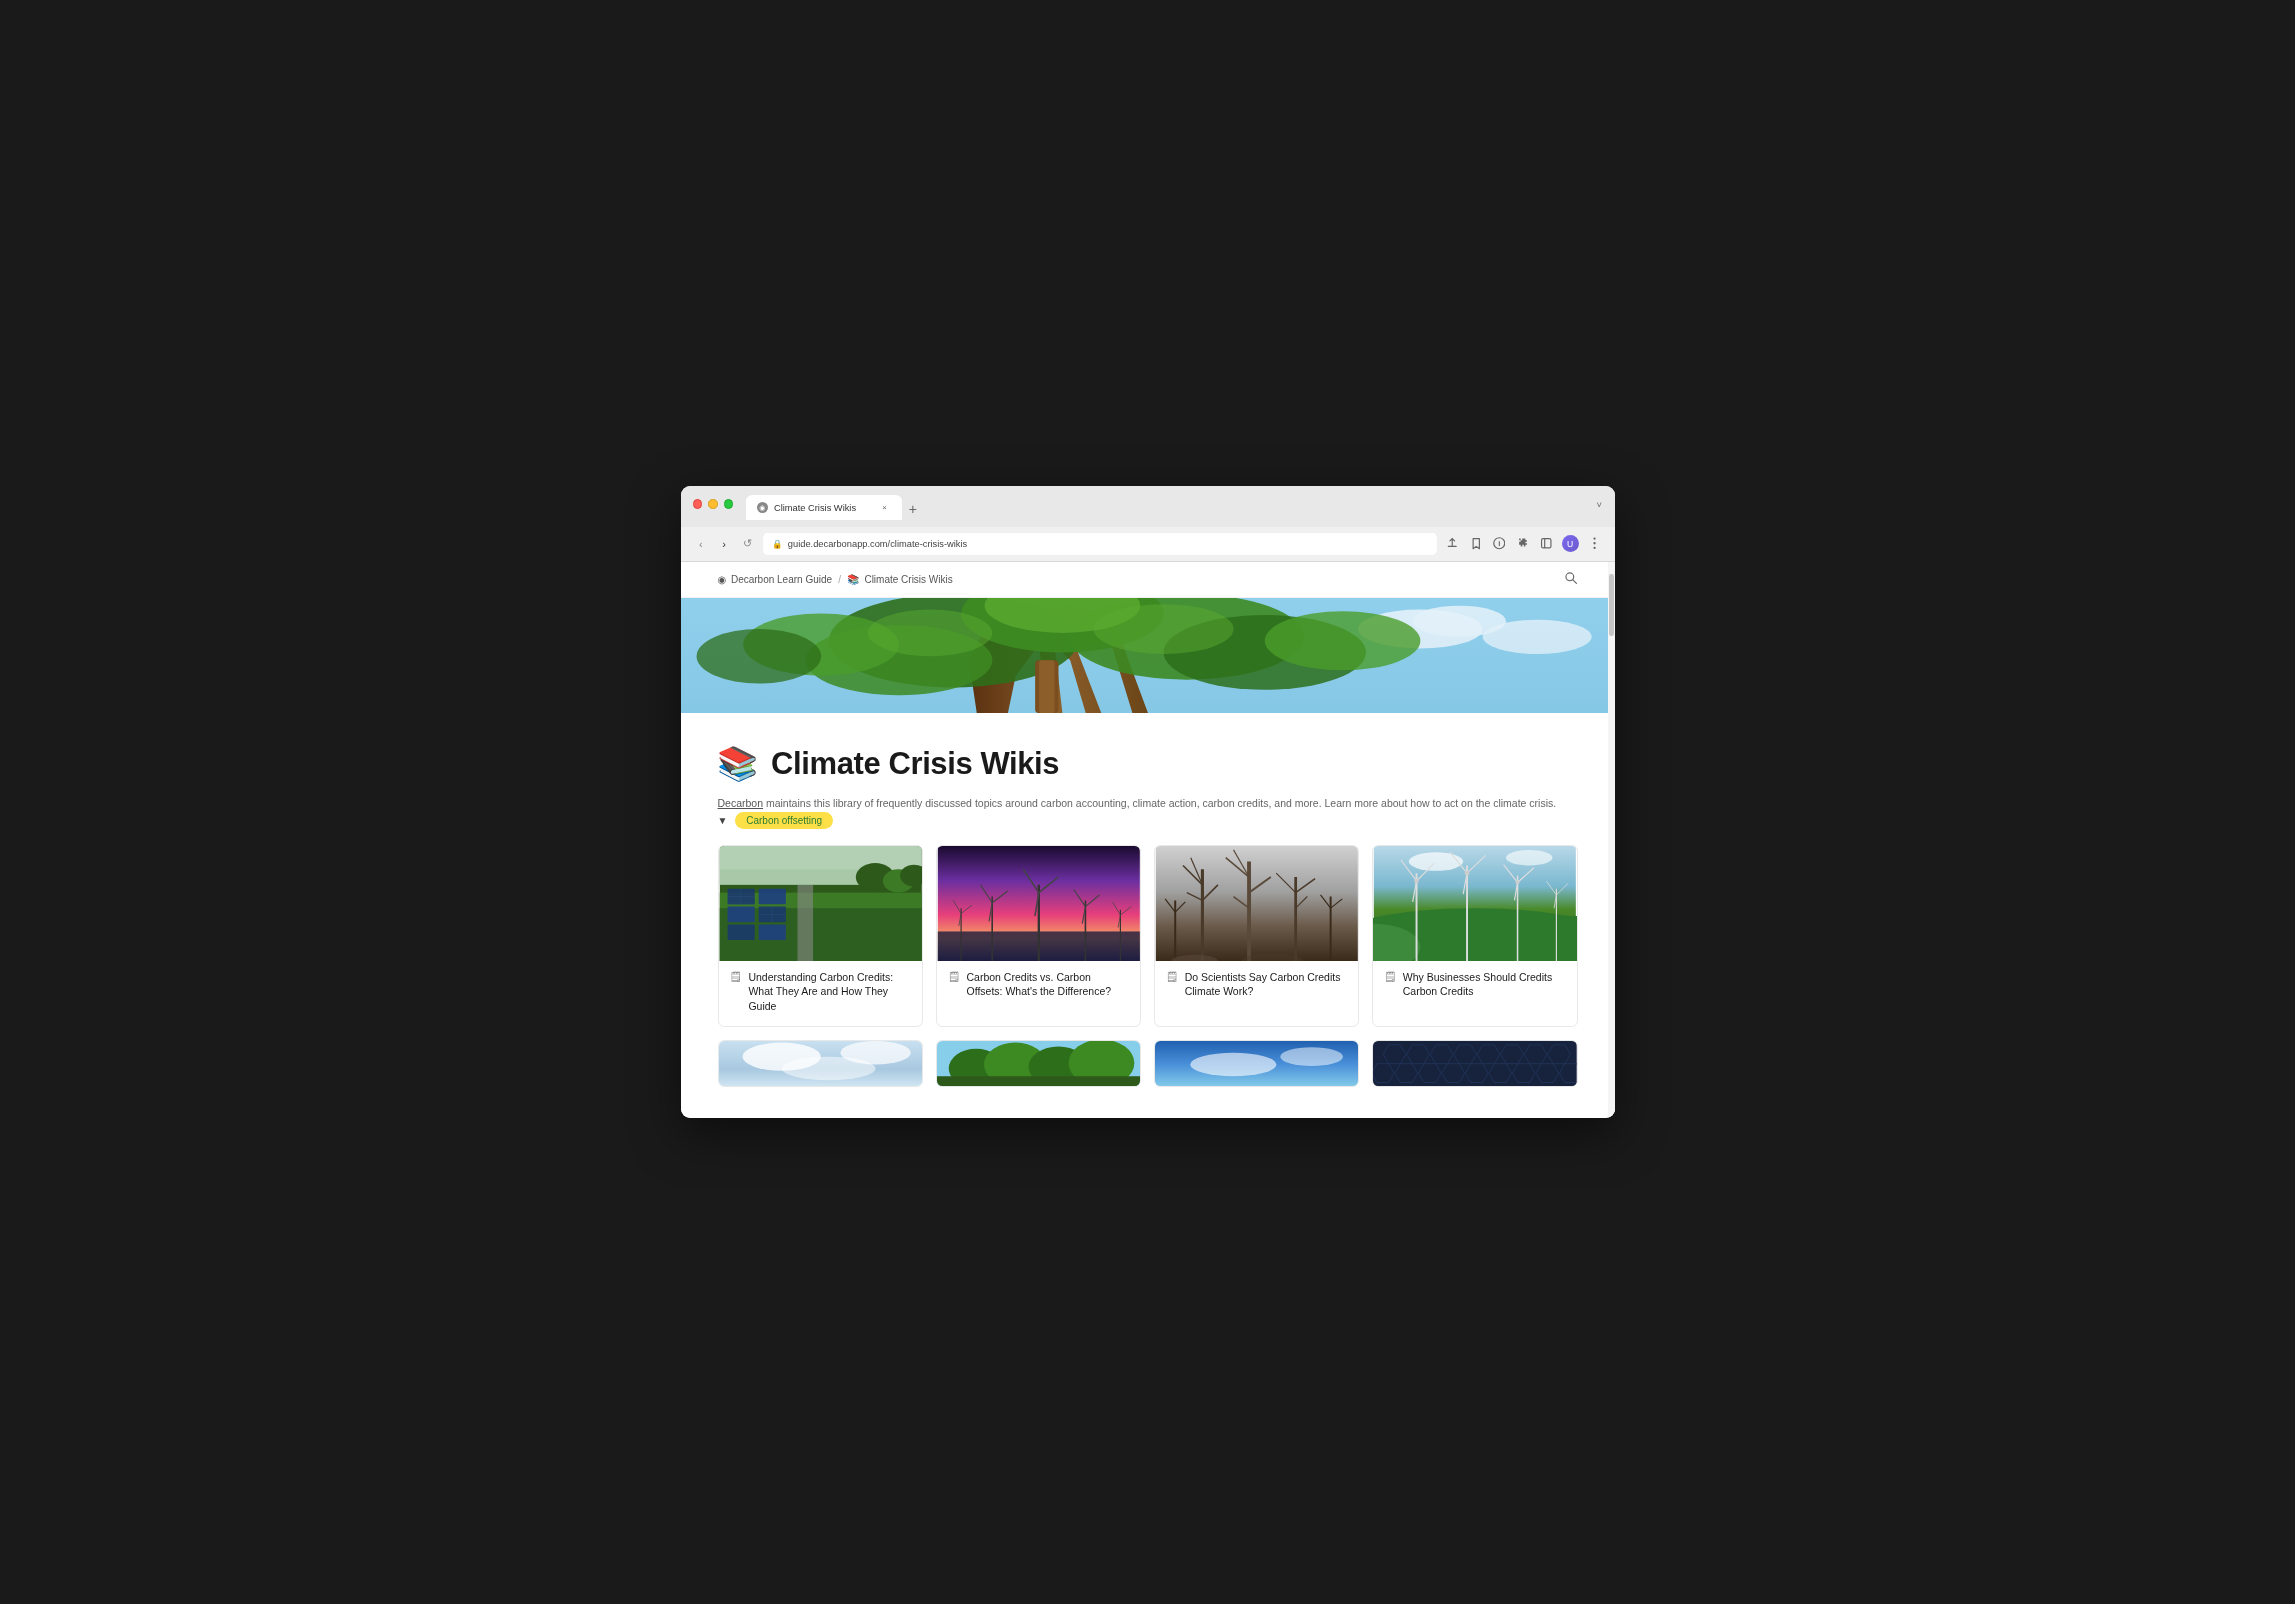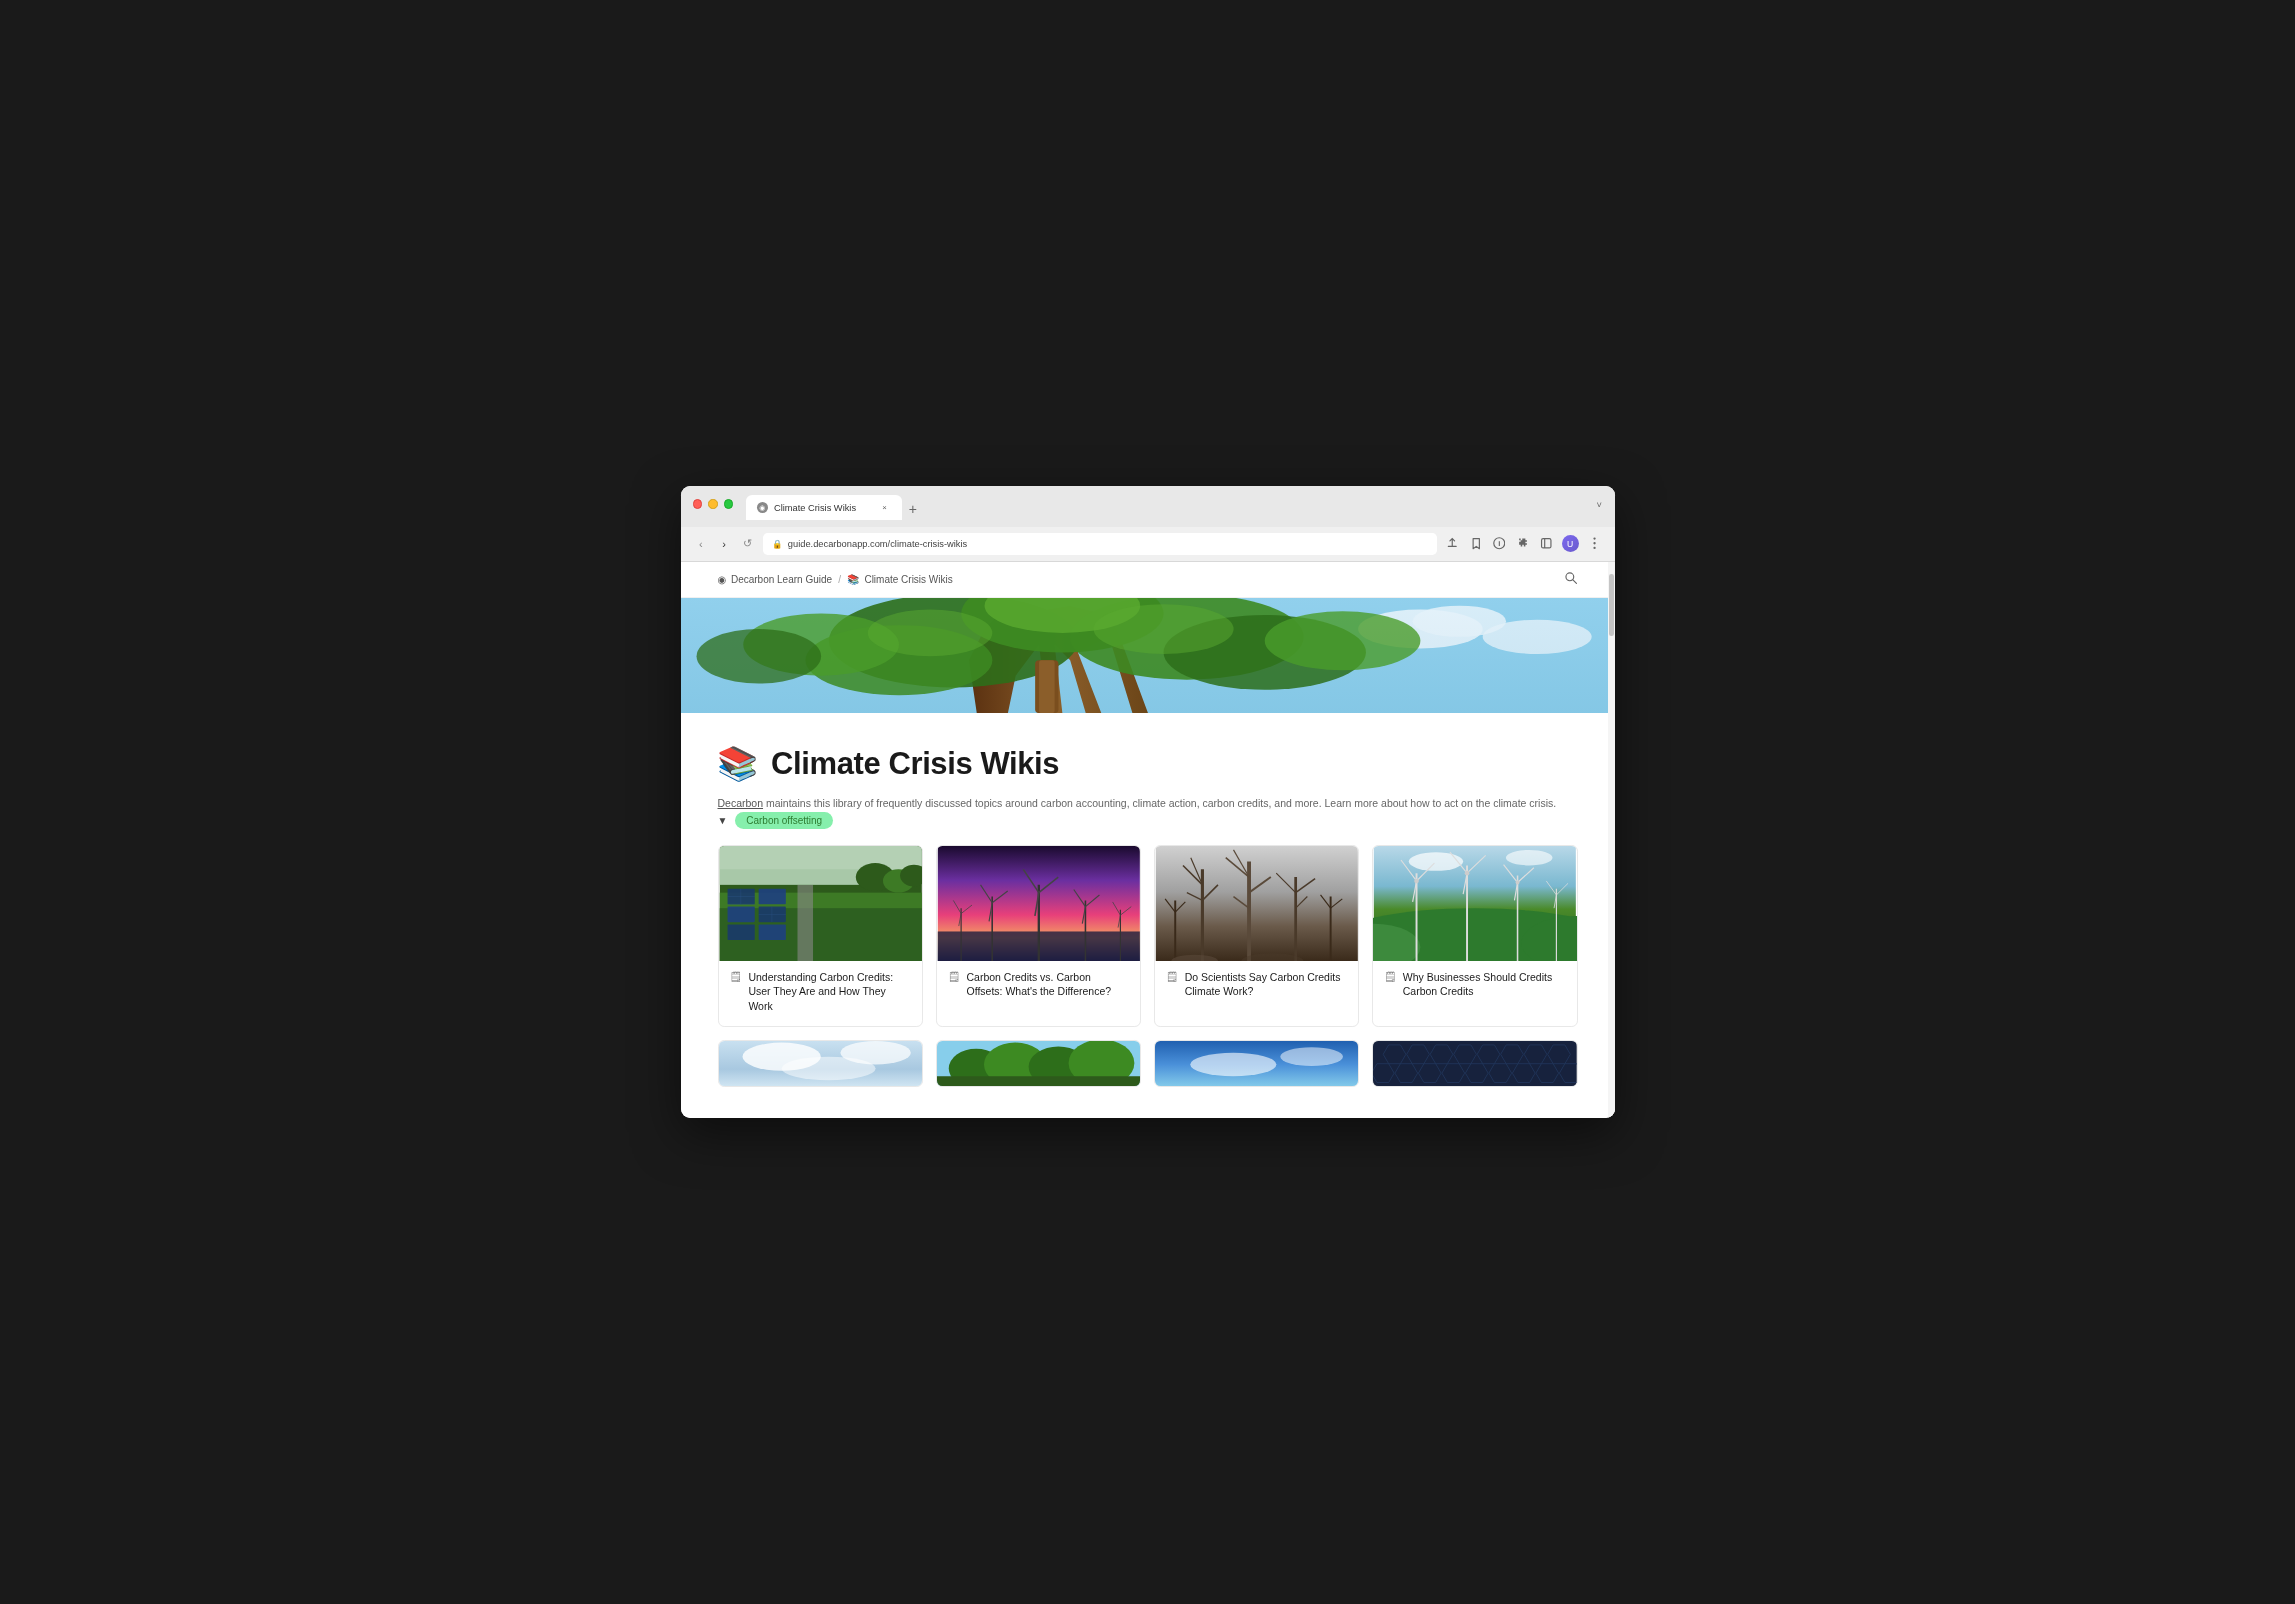--- a/index.html
+++ b/index.html
@@ -284,21 +284,21 @@
       margin-bottom: 15.6px;
     }
 
     .section-toggle {
       color: #444;
       font-size: 10px;
       cursor: pointer;
     }
 
     .section-tag {
-      background: #86efac;
+      background: #fde047;
       color: #2e7d32;
       padding: 3.1px 11px;
       border-radius: 15.6px;
       font-size: 10px;
       font-weight: 500;
     }
 
     
     .cards-grid {
       display: grid;
@@ -551,21 +551,21 @@
                 <rect width="260" height="30" fill="#c0d8c0" opacity="0.5"></rect>
 
                 <ellipse cx="200" cy="40" rx="25" ry="18" fill="#2d5a1b"></ellipse>
                 <ellipse cx="230" cy="45" rx="20" ry="15" fill="#3d7a25"></ellipse>
                 <ellipse cx="250" cy="38" rx="18" ry="14" fill="#2d5a1b"></ellipse>
               </svg>
             </div>
             <div class="card-body">
               <div class="card-title-row">
                 <span class="card-doc-icon">🗒</span>
-                <span class="card-title">Understanding Carbon Credits: User They Are and How They Work</span>
+                <span class="card-title">Understanding Carbon Credits: What They Are and How They Guide</span>
               </div>
             </div>
           </div>
 
           <div class="card">
             <div style="width:100%; height:115px; overflow:hidden;">
               <svg width="100%" height="115" viewBox="0 0 260 148" xmlns="http://www.w3.org/2000/svg">
                 <defs>
                   <linearGradient id="sunsetGrad" x1="0" y1="0" x2="0" y2="1">
                     <stop offset="0%" stop-color="#1a0a2e"></stop>

